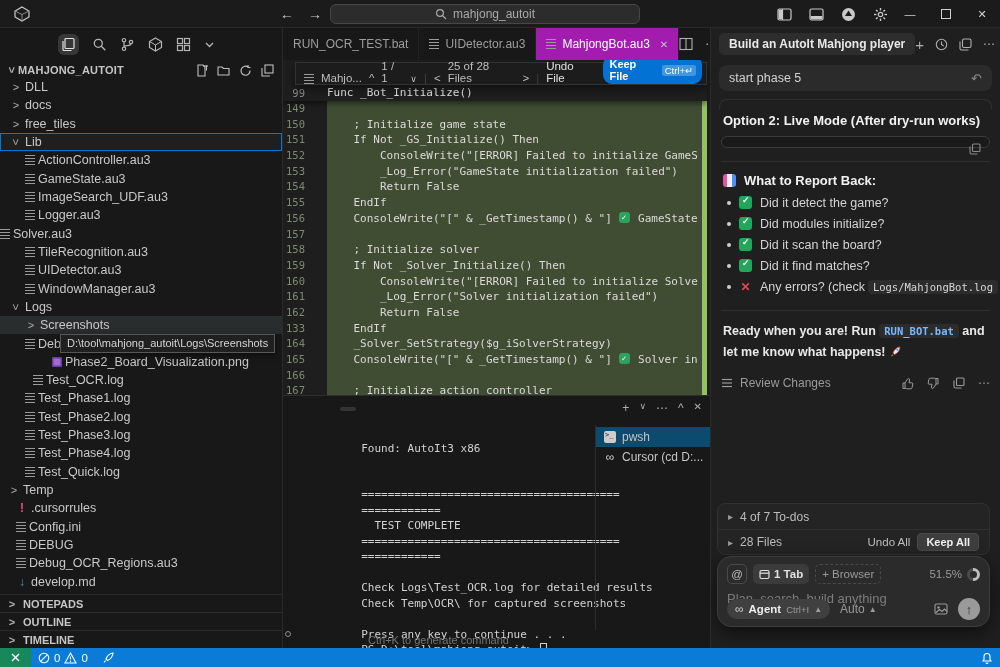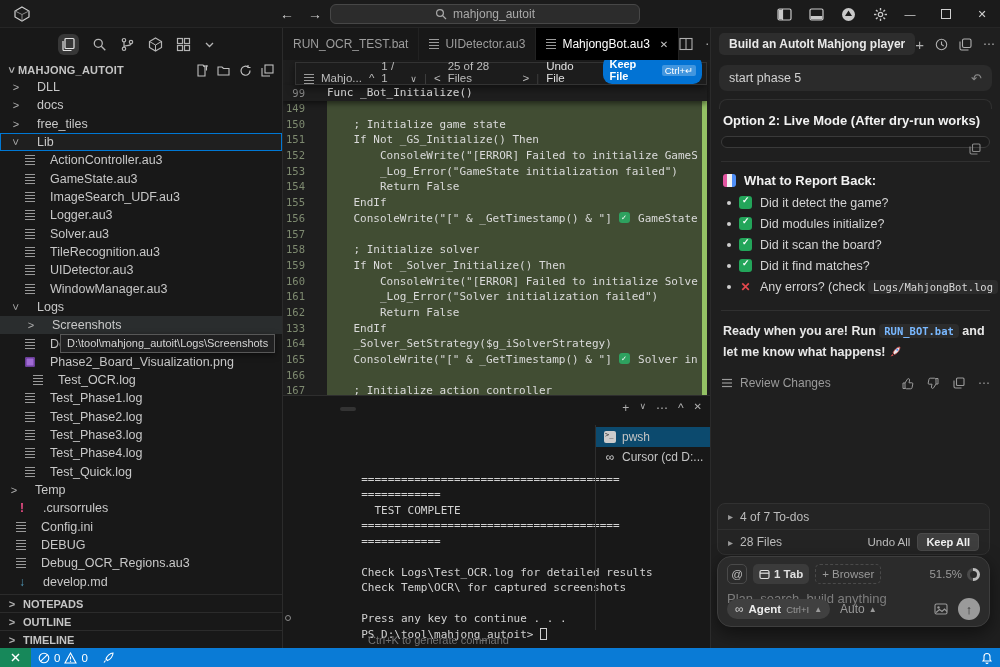--- a/index.html
+++ b/index.html
@@ -21,40 +21,40 @@
   .winbtn { width:36px; height:28px; display:flex; align-items:center; justify-content:center; color:#d0d0d0; font-size:11px; }
 
   
   #sidebar { position:absolute; top:28px; left:0; width:283px; bottom:19px; background:#181818; border-right:1px solid #2b2b2b; overflow:visible; z-index:5; }
   #act-icons { height:32px; display:flex; align-items:center; gap:13px; padding-left:58px; color:#b5b5b5; }
   .act-chip { background:#373737; border-radius:6px; padding:3px; color:#e2e2e2; }
   #expl-header { height:20px; display:flex; align-items:center; padding:0 8px 0 6px; font-size:11px; font-weight:bold; color:#c5c5c5; letter-spacing:.2px; }
   #expl-header .sp { flex:1; }
   #expl-header .hicons { display:flex; gap:9px; color:#c0c0c0; }
   #tree { position:absolute; top:50px; left:0; right:0; }
-  .tree-item { height:18.32px; display:flex; align-items:center; gap:15px; font-size:12.5px; color:#c8c8c8; white-space:nowrap; cursor:pointer; }
+  .tree-item { height:18.32px; display:flex; align-items:center; gap:3px; font-size:12.5px; color:#c8c8c8; white-space:nowrap; cursor:pointer; }
   .tree-item.sel { box-shadow:inset 0 0 0 1px #0078d4; background:rgba(255,255,255,0.03); }
   .tree-item.hov { background:#2a2d2e; }
   .tree-ic { width:12px; height:12px; display:inline-flex; align-items:center; justify-content:center; flex:none; font-size:11px; color:#b0b0b0; }
   .gi-chevR::before { content:">"; font-size:11px; }
   .gi-chevD::before { content:">"; display:inline-block; transform:rotate(90deg); font-size:11px; }
   .gi-file { width:10px; height:10px; background:repeating-linear-gradient(#9a9a9a 0 1px, transparent 1px 3px); }
   .gi-image { width:10px; height:10px; background:#a06bd4; border-radius:2px; box-shadow:inset 0 0 0 1.5px #6a3d99; }
   .gi-warn::before { content:"!"; color:#ec4d86; font-weight:bold; font-size:12px; }
   .gi-md::before { content:"\2193"; color:#519aba; font-weight:bold; font-size:12px; }
   #path-tooltip { position:absolute; top:306px; left:60px; height:19px; z-index:40; background:#202021; border:1px solid #585858;
                   box-shadow:0 2px 6px rgba(0,0,0,.5); padding:2px 6px; font-size:11px; color:#d4d4d4; white-space:nowrap; }
   .side-sec { position:absolute; left:0; right:0; height:18px; border-top:1px solid #2b2b2b; display:flex; align-items:center; gap:5px;
               padding-left:6px; font-size:11px; font-weight:bold; color:#c5c5c5; }
 
   
   #editorgroup { position:absolute; top:28px; left:283px; width:427px; bottom:19px; background:#1e1e1e; }
   #tabbar { height:32px; background:#181818; display:flex; align-items:stretch; }
   .tab { display:flex; align-items:center; gap:6px; padding:0 10px; font-size:12px; color:#9d9d9d; border-right:1px solid #222222; white-space:nowrap; overflow:hidden; }
-  .tab.active { background:#000000; color:#ffffff;text-align:right; }
+  .tab.active { background:#a21caf; color:#ffffff;text-align:right; }
   .tab .tclose { font-size:10px; margin-left:4px; color:#c5c5c5; }
   #tab-actions { margin-left:auto; display:flex; align-items:center; gap:12px; padding-right:10px; color:#b0b0b0; }
 
   #editor { position:absolute; top:32px; left:0; right:0; height:335px; overflow:hidden; }
   #diff-green { position:absolute; top:41px; left:44px; width:375px; bottom:0; background:#414d33; }
   #diff-bar { position:absolute; top:41px; left:419px; width:5px; bottom:0; background:#93c064; }
   #code-lines { position:absolute; top:41px; left:0; right:0; font-family:"DejaVu Sans Mono",monospace; font-size:11px; line-height:15.7px; }
   .code-line { height:15.7px; display:flex; }
   .code-line .ln { width:36px; text-align:right; padding-right:14px; color:#7e8a70; flex:none; font-size:10.5px; }
   .code-line .ct { white-space:pre; color:#dadada; padding-left:8px; }
@@ -323,21 +323,21 @@
           <span>GameState.au3</span>
         </div>
           <div class="tree-item" style="padding-left: 25px;">
           <span class="tree-ic gi-file"></span>
           <span>ImageSearch_UDF.au3</span>
         </div>
           <div class="tree-item" style="padding-left: 25px;">
           <span class="tree-ic gi-file"></span>
           <span>Logger.au3</span>
         </div>
-          <div class="tree-item" style="padding-left: 25px;">
+          <div class="tree-item" style="">
           <span class="tree-ic gi-file"></span>
           <span>Solver.au3</span>
         </div>
           <div class="tree-item" style="padding-left: 25px;">
           <span class="tree-ic gi-file"></span>
           <span>TileRecognition.au3</span>
         </div>
           <div class="tree-item" style="padding-left: 25px;">
           <span class="tree-ic gi-file"></span>
           <span>UIDetector.au3</span>
@@ -351,21 +351,21 @@
           <span>Logs</span>
         </div>
           <div class="tree-item hov" style="padding-left: 25px;">
           <span class="tree-ic gi-chevR"></span>
           <span>Screenshots</span>
         </div>
           <div class="tree-item" style="padding-left: 25px;">
           <span class="tree-ic gi-file"></span>
           <span>Debu</span>
         </div>
-          <div class="tree-item" style="padding-left: 25px;">
+          <div class="tree-item" style="padding-left: 19px; justify-content: center;">
           <span class="tree-ic gi-image"></span>
           <span>Phase2_Board_Visualization.png</span>
         </div>
           <div class="tree-item" style="padding-left: 33px;">
           <span class="tree-ic gi-file"></span>
           <span>Test_OCR.log</span>
         </div>
           <div class="tree-item" style="padding-left: 25px;">
           <span class="tree-ic gi-file"></span>
           <span>Test_Phase1.log</span>
@@ -570,20 +570,23 @@
           <span class="term-tab"></span>
         </div>
       <div id="term-actions">
         <span>+</span>
         <span style="font-size:9px">∨</span>
         <span>⋯</span>
         <span>^</span>
         <span style="font-size:10px">✕</span>
       </div>
       <div id="term-body">
+          <div class="tline">
+          <span>Found: AutoIt3 x86</span>
+        </div>
           <div class="tline">
           <span></span>
         </div>
           <div class="tline">
           <span></span>
         </div>
           <div class="tline">
           <span>=======================================</span>
         </div>
           <div class="tline">

